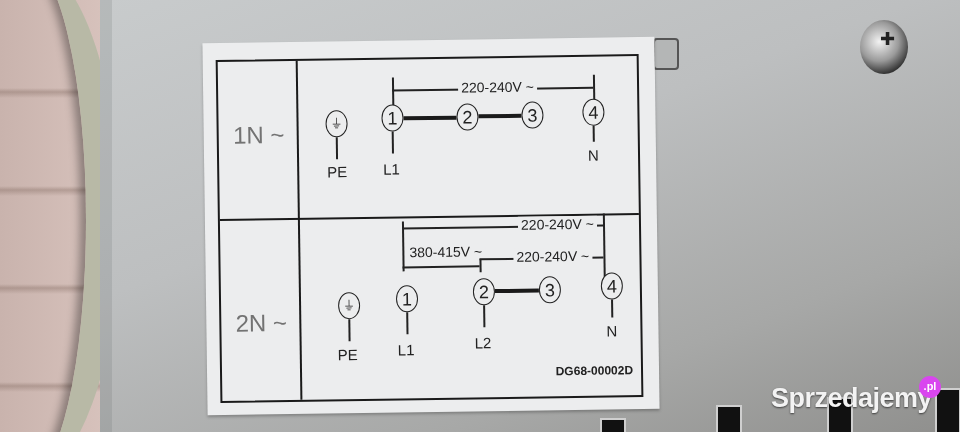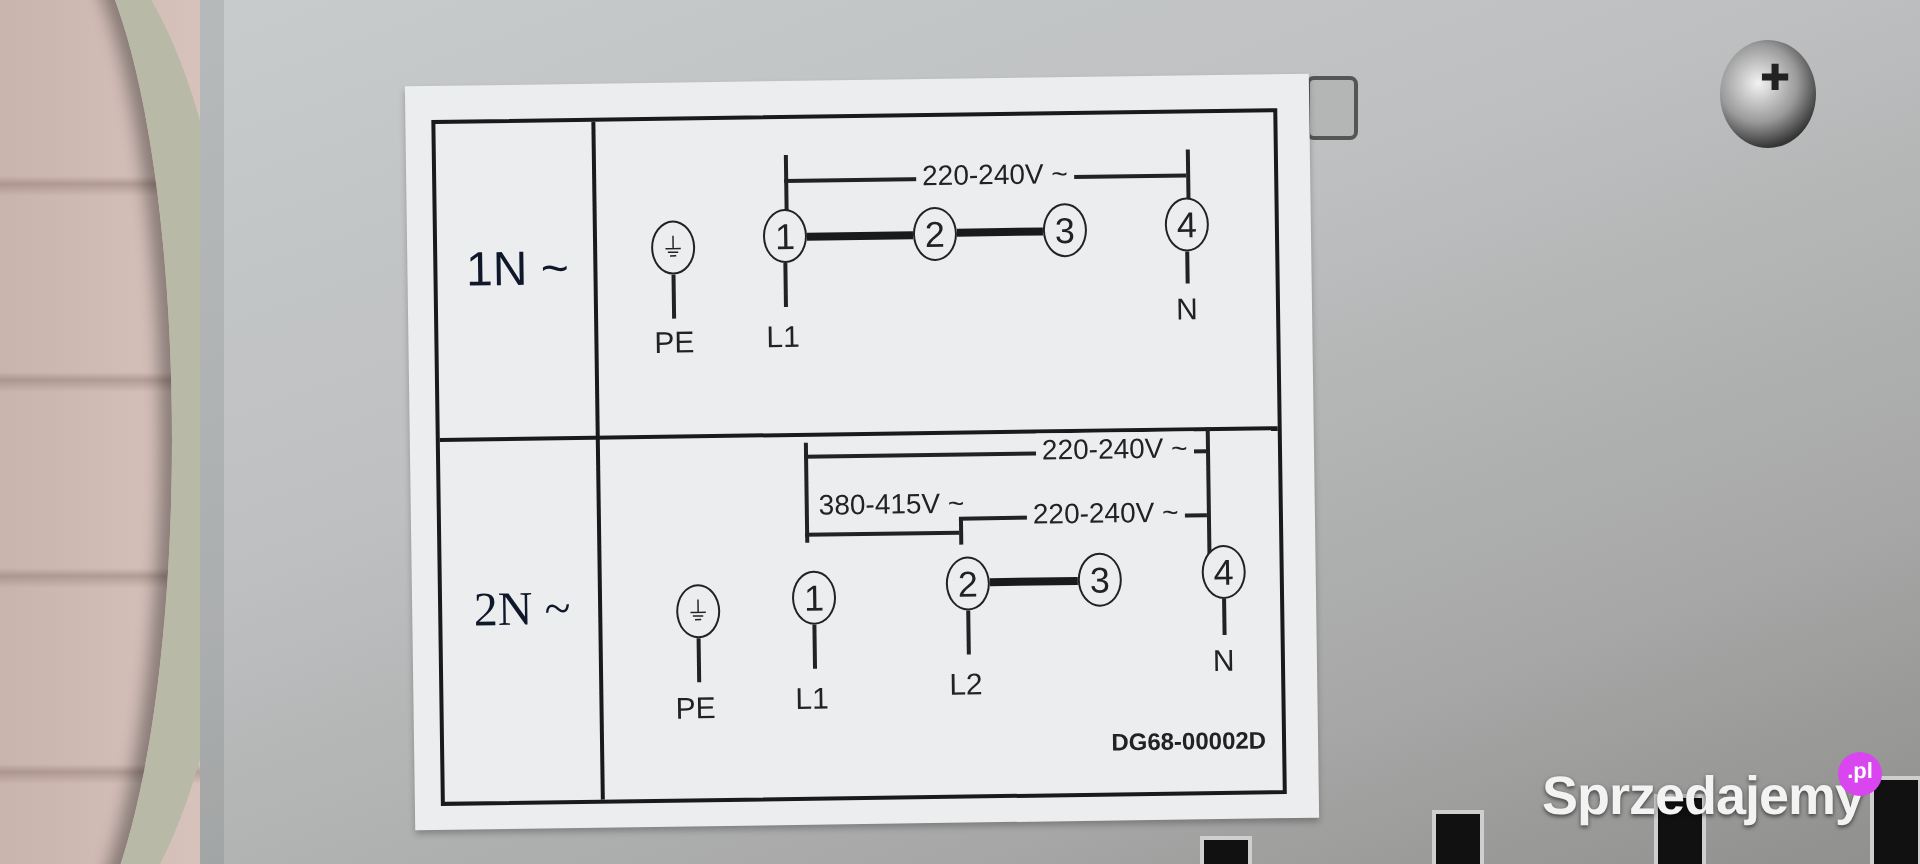--- a/index.html
+++ b/index.html
@@ -17,21 +17,21 @@
     .slot-top { position:absolute; left:653px; top:38px; width:26px; height:32px; background:#b4b6b6; border:2px solid #555; border-radius:4px; box-sizing:border-box; }
     .screw { position:absolute; left:860px; top:20px; width:48px; height:54px; border-radius:50%;
       background: radial-gradient(circle at 40% 40%, #f2f2f2 0%, #9a9a9a 45%, #333 75%, #888 100%); }
     .screw::after { content:"✚"; position:absolute; left:20px; top:8px; font-size:18px; color:#222; }
     .vent { position:absolute; background:#111; border:2px solid #cfcfcf; box-sizing:border-box; }
     .label { position:absolute; left:205px; top:40px; width:452px; height:372px; background:#ecedee;
       transform: rotate(-0.8deg); box-shadow: 0 2px 3px rgba(0,0,0,0.25); }
     .frame { position:absolute; left:13px; top:17px; width:423px; height:343px; border:2px solid #1a1a1a; box-sizing:border-box; }
     .hline { position:absolute; left:0; top:157px; width:100%; height:2px; background:#1a1a1a; }
     .vline { position:absolute; left:78px; top:0; width:2px; height:100%; background:#1a1a1a; }
-    .row-label { position:absolute; left:10px; width:60px; font-size:24px; color:#0f172a; text-align:center; }
+    .row-label { position:absolute; left:10px; width:60px; font-size:24px; color:#737373; text-align:center; }
     .term { position:absolute; width:22px; height:27px; border:1.5px solid #222; border-radius:50%; font-size:18px; color:#222; text-align:center; line-height:26px; box-sizing:border-box; background:#ecedee; }
     .stem { position:absolute; width:2px; background:#222; }
     .bridge { position:absolute; height:4px; background:#1a1a1a; }
     .pin-label { position:absolute; font-size:15px; color:#222; }
     .dim { position:absolute; height:1.5px; background:#222; }
     .dim-text { position:absolute; font-size:14px; color:#222; background:#ecedee; padding:0 3px; }
     .tick { position:absolute; width:1.5px; background:#222; }
     .part-no { position:absolute; right:8px; bottom:18px; font-size:12px; color:#222; font-weight:bold; }
     .watermark { position:absolute; left:771px; top:383px; font-size:27px; font-weight:bold; color:#f3f3f3; text-shadow: 0 1px 2px rgba(0,0,0,0.6); letter-spacing:-0.5px; }
     .wm-badge { position:absolute; left:919px; top:376px; width:22px; height:22px; border-radius:50%; background:#d946ef; color:#fff; font-size:11px; font-weight:bold; text-align:center; line-height:20px; }
@@ -71,21 +71,21 @@
 
     <div class="bridge" style="left:185px;top:57px;width:53px;"></div>
     <div class="term" style="left:238px;top:45px;">2</div>
     <div class="bridge" style="left:260px;top:56px;width:43px;"></div>
     <div class="term" style="left:303px;top:44px;">3</div>
 
     <div class="term" style="left:364px;top:42px;">4</div>
     <div class="stem" style="left:374px;top:69px;height:16px;"></div>
     <div class="pin-label" style="left:369px;top:90px;">N</div>
 
-    <div class="row-label" style="top:231px;font-family:Liberation Serif, serif;">2N ~</div>
+    <div class="row-label" style="top:248px;">2N ~</div>
 
     <div class="tick" style="left:182px;top:162px;height:50px;"></div>
     <div class="tick" style="left:383px;top:157px;height:76px;"></div>
     <div class="tick" style="left:259px;top:192px;height:22px;"></div>
     <div class="dim" style="left:182px;top:168px;width:201px;"></div>
     <div class="dim-text" style="left:298px;top:159px;">220-240V ~</div>
     <div class="dim" style="left:182px;top:207px;width:77px;"></div>
     <div class="dim-text" style="left:186px;top:185px;">380-415V ~</div>
     <div class="dim" style="left:259px;top:200px;width:124px;"></div>
     <div class="dim-text" style="left:293px;top:191px;">220-240V ~</div>

